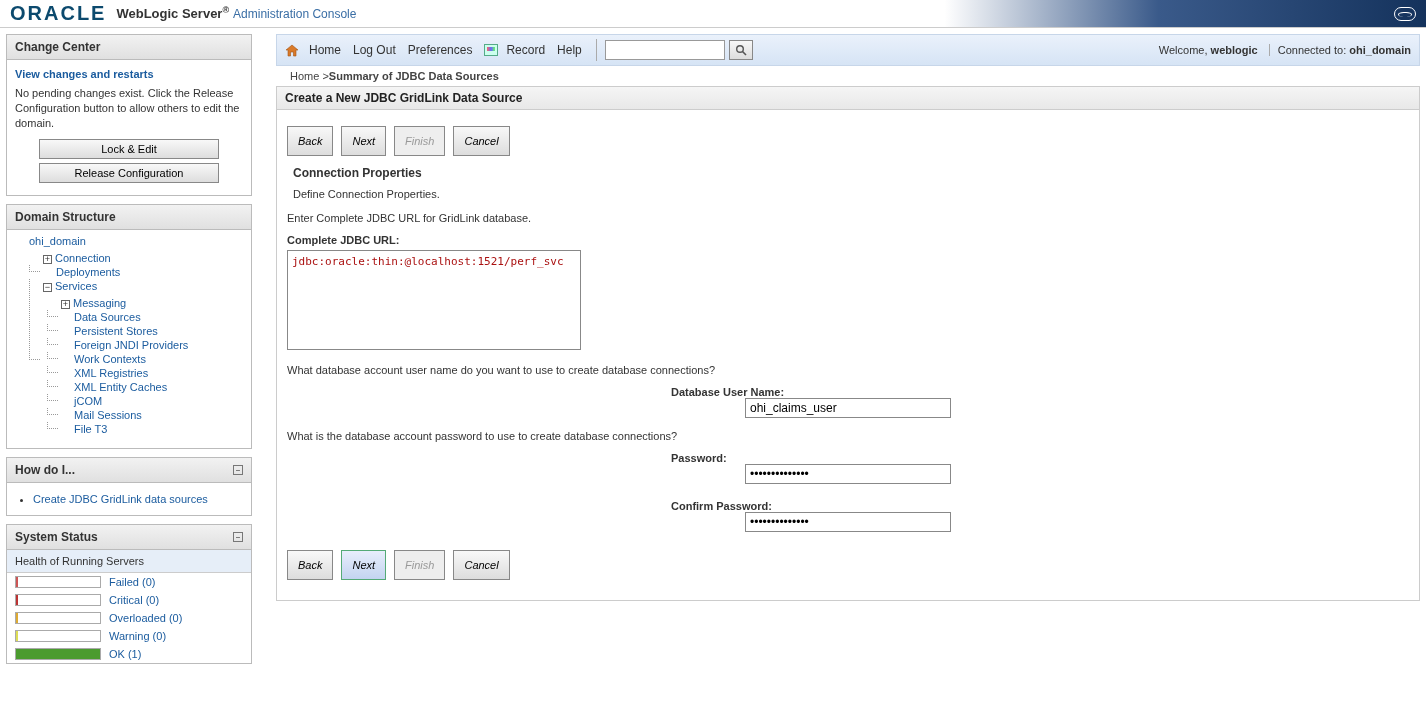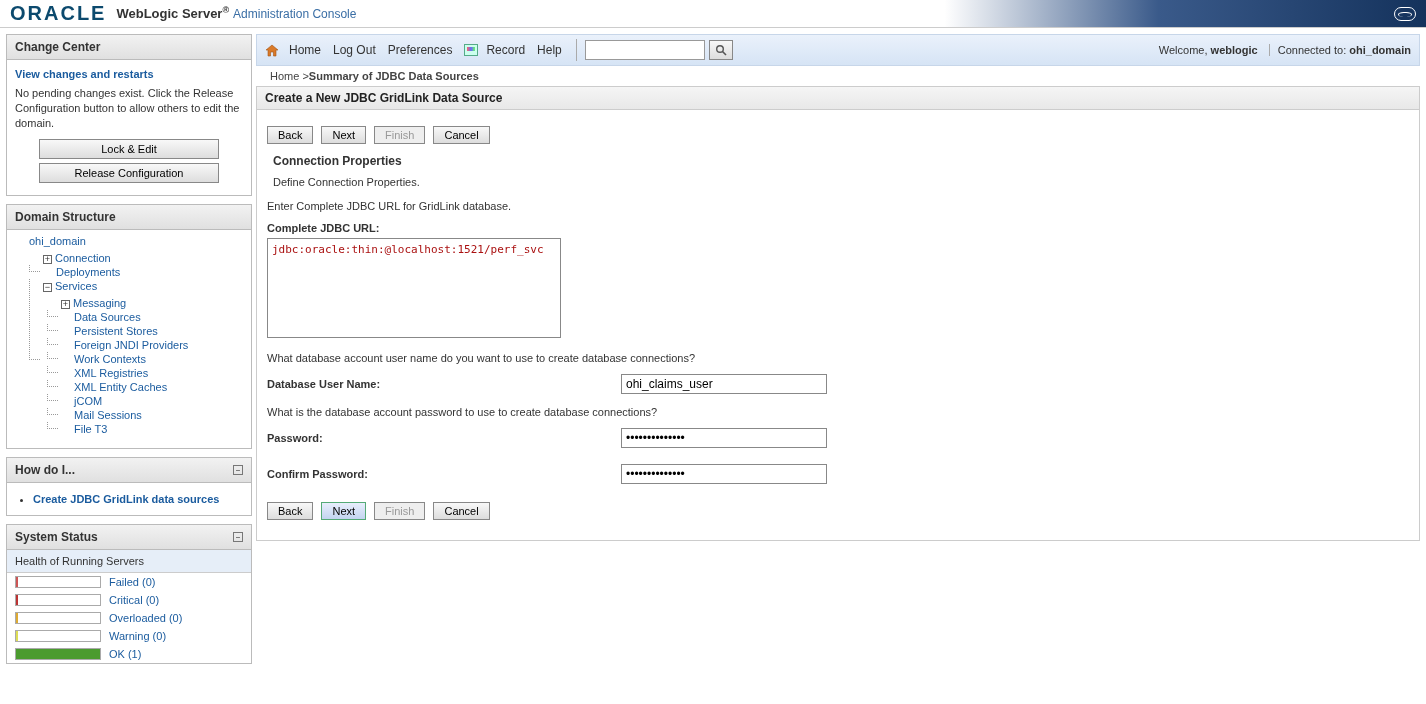--- a/index.html
+++ b/index.html
@@ -8,21 +8,21 @@
 
   .header-row { display: flex; align-items: center; height: 28px; border-bottom: 1px solid #ccc; }
   .logo { color: #0c4a6e; font-family: Arial, sans-serif; font-size: 20px; font-weight: bold; letter-spacing: 2px; padding: 0 6px 0 10px; }
   .app-title { font-size: 13px; font-weight: bold; color: #333; margin-left: 4px; }
   .app-title sup { font-size: 9px; }
   .console-label { font-size: 12px; color: #3a6ea5; margin-left: 4px; }
   .header-spacer { flex: 1; background: linear-gradient(to right, #fff 55%, #3a5a8a 75%, #14325c); height: 100%; display: flex; justify-content: flex-end; align-items: center; padding-right: 10px; }
   .help-icon { width: 22px; height: 14px; border: 1px solid #fff; border-radius: 8px; display: inline-block; position: relative; }
   .help-icon::after { content:""; position:absolute; left:3px; top:4px; width:12px; height:4px; border:1px solid #fff; border-radius:50%/60%; border-bottom:none; }
 
-  .page-wrap { display: flex; padding: 6px; gap: 4px; }
+  .page-wrap { display: flex; padding: 6px; gap: 24px; }
   .left-col { width: 246px; display: flex; flex-direction: column; gap: 8px; }
   .main-col { flex: 1; }
 
   .panel { border: 1px solid #bbb; background: #fff; }
   .panel-header { background: linear-gradient(#f2f2f2, #e0e0e0); border-bottom: 1px solid #bbb; padding: 5px 8px; font-size: 12px; font-weight: bold; color: #333; display:flex; justify-content: space-between; align-items:center;}
   .collapse-icon { width:10px; height:10px; border:1px solid #777; font-size:8px; line-height:8px; text-align:center; color:#555;}
   .panel-body { padding: 8px; }
 
   .cc-body .view-link { font-weight: bold; color:#1a5b9e; display:block; margin-bottom:6px;}
   .cc-body .pending-text { font-size: 11px; color: #333; margin-bottom:8px; line-height:1.35;}
@@ -30,21 +30,21 @@
 
   .domain-body { padding: 0; height: 218px; overflow: auto; position: relative; }
   .tree { list-style:none; padding: 4px 4px 4px 8px; font-size:11px; }
   .tree li { padding: 1px 0 1px 14px; position: relative; white-space: nowrap; }
   .tree li::before { content:""; position:absolute; left:0; top:0; bottom:50%; border-left:1px dotted #999; border-bottom:1px dotted #999; width:10px; }
   .tree > li:first-child::before { border:none; }
   .tree .expander { display:inline-block; width:9px; height:9px; border:1px solid #666; font-size:9px; line-height:7px; text-align:center; margin-right:3px; background:#fff; color:#333;}
   .tree .spacer { display:inline-block; width:13px;}
   .tree a { color: #1a5b9e; }
 
-  .howdo-body ul { list-style: disc; padding-left: 18px; font-weight: bold; }
+  .howdo-body ul { list-style: disc; padding-left: 18px; }
   .howdo-body li { padding: 2px 0; }
 
   .status-body { padding: 0; }
   .health-sub { background: #e6eef8; border-bottom: 1px solid #ccc; padding: 5px 8px; font-size:11px;}
   .status-row { display:flex; align-items:center; gap:8px; padding: 3px 8px;}
   .bar-outline { width: 86px; height: 12px; border:1px solid #aaa; background:#fff; position:relative; }
   .bar-outline.failed::before { content:""; position:absolute; left:0; top:0; bottom:0; width:2px; background:#c55;}
   .bar-outline.critical::before { content:""; position:absolute; left:0; top:0; bottom:0; width:2px; background:#b33;}
   .bar-outline.overloaded::before { content:""; position:absolute; left:0; top:0; bottom:0; width:2px; background:#da3;}
   .bar-outline.warning::before { content:""; position:absolute; left:0; top:0; bottom:0; width:2px; background:#dd5;}
@@ -62,30 +62,30 @@
   .toolbar .welcome b { color:#333;}
   .toolbar .connected { border-left:1px solid #aaa; padding-left:8px; margin-left:8px;}
 
   .breadcrumb { padding: 4px 14px; font-size:11px; color:#444;}
   .breadcrumb a { color:#444;}
 
   .form-title { background: linear-gradient(#f5f5f5,#e8e8e8); border:1px solid #ccc; padding:4px 8px; font-size:12px; font-weight:bold; color:#222; }
   .form-body { border:1px solid #ccc; border-top:none; padding: 10px; }
 
   .btn-row { margin: 6px 0 10px 0; display:flex; gap:8px;}
-  .btn { padding: 2px 10px; font-size:11px; border:1px solid #888; background: linear-gradient(#f8f8f8,#ddd); cursor:pointer;}
+  .btn { padding: 8px 10px; font-size:11px; border:1px solid #888; background: linear-gradient(#f8f8f8,#ddd); cursor:pointer;font-style:italic;}
   .btn.disabled { color:#999; background:#eee; cursor:default;}
   .btn.active { background: linear-gradient(#e8eefc,#c3d4f0); border-color:#5a7;}
 
   .section-heading { font-weight:bold; font-size:12px; margin: 2px 0 8px 6px;}
   .section-desc { margin: 0 0 12px 6px; font-size:11px;}
   .instr { font-size:11px; margin-bottom:10px;}
   .field-label { font-weight:bold; font-size:11px; margin-bottom:4px; display:block;}
   textarea.url-box { width:294px; height:100px; font-family: monospace; font-size:11px; padding:4px; border:1px solid #888; resize:none; color:#a11;}
-  .form-row { display:flex; align-items:center; margin-bottom:4px;}
+  .form-row { display:flex; align-items:center; margin-bottom:4px;flex-direction:column;}
   .form-row .lbl { width:354px; font-weight:bold; font-size:11px;}
   .form-row input[type=text], .form-row input[type=password] { width:206px; height:20px; font-size:12px; padding:2px 4px; border:1px solid #888;}
   .q-text { margin: 12px 0 10px 0; font-size:11px;}
 </style>
 </head>
 <body>
 
 <div class="header-row">
   <span class="logo">ORACLE</span>
   <span class="app-title"><span>WebLogic Server</span><sup>®</sup></span>

